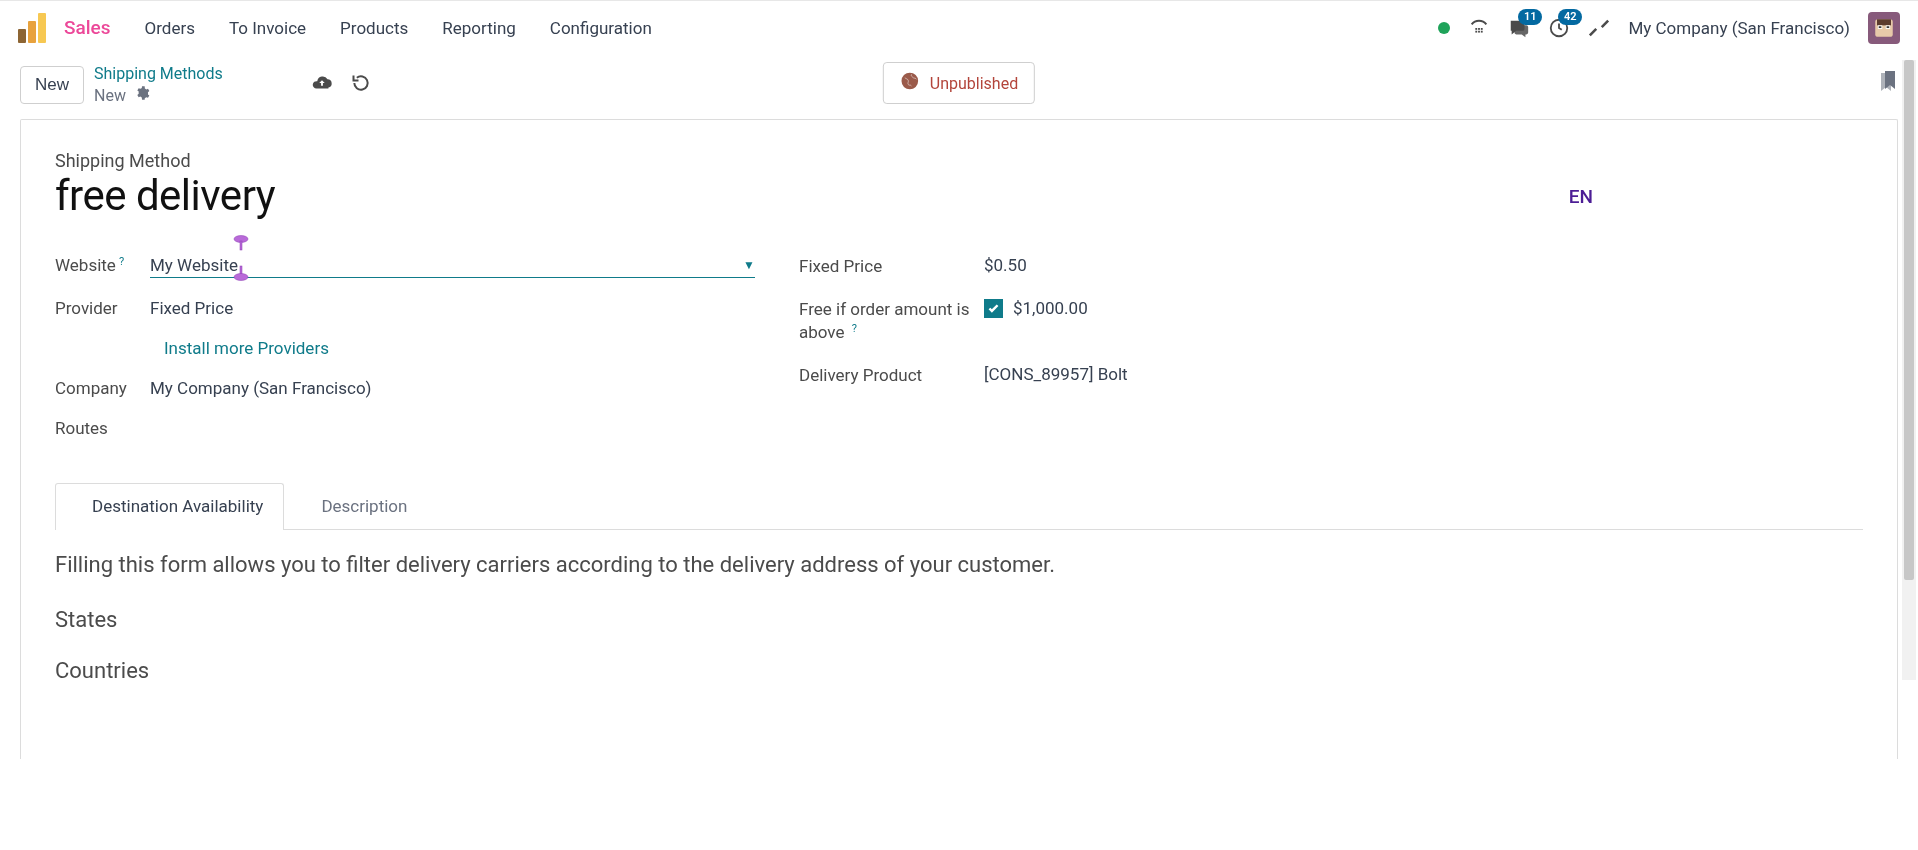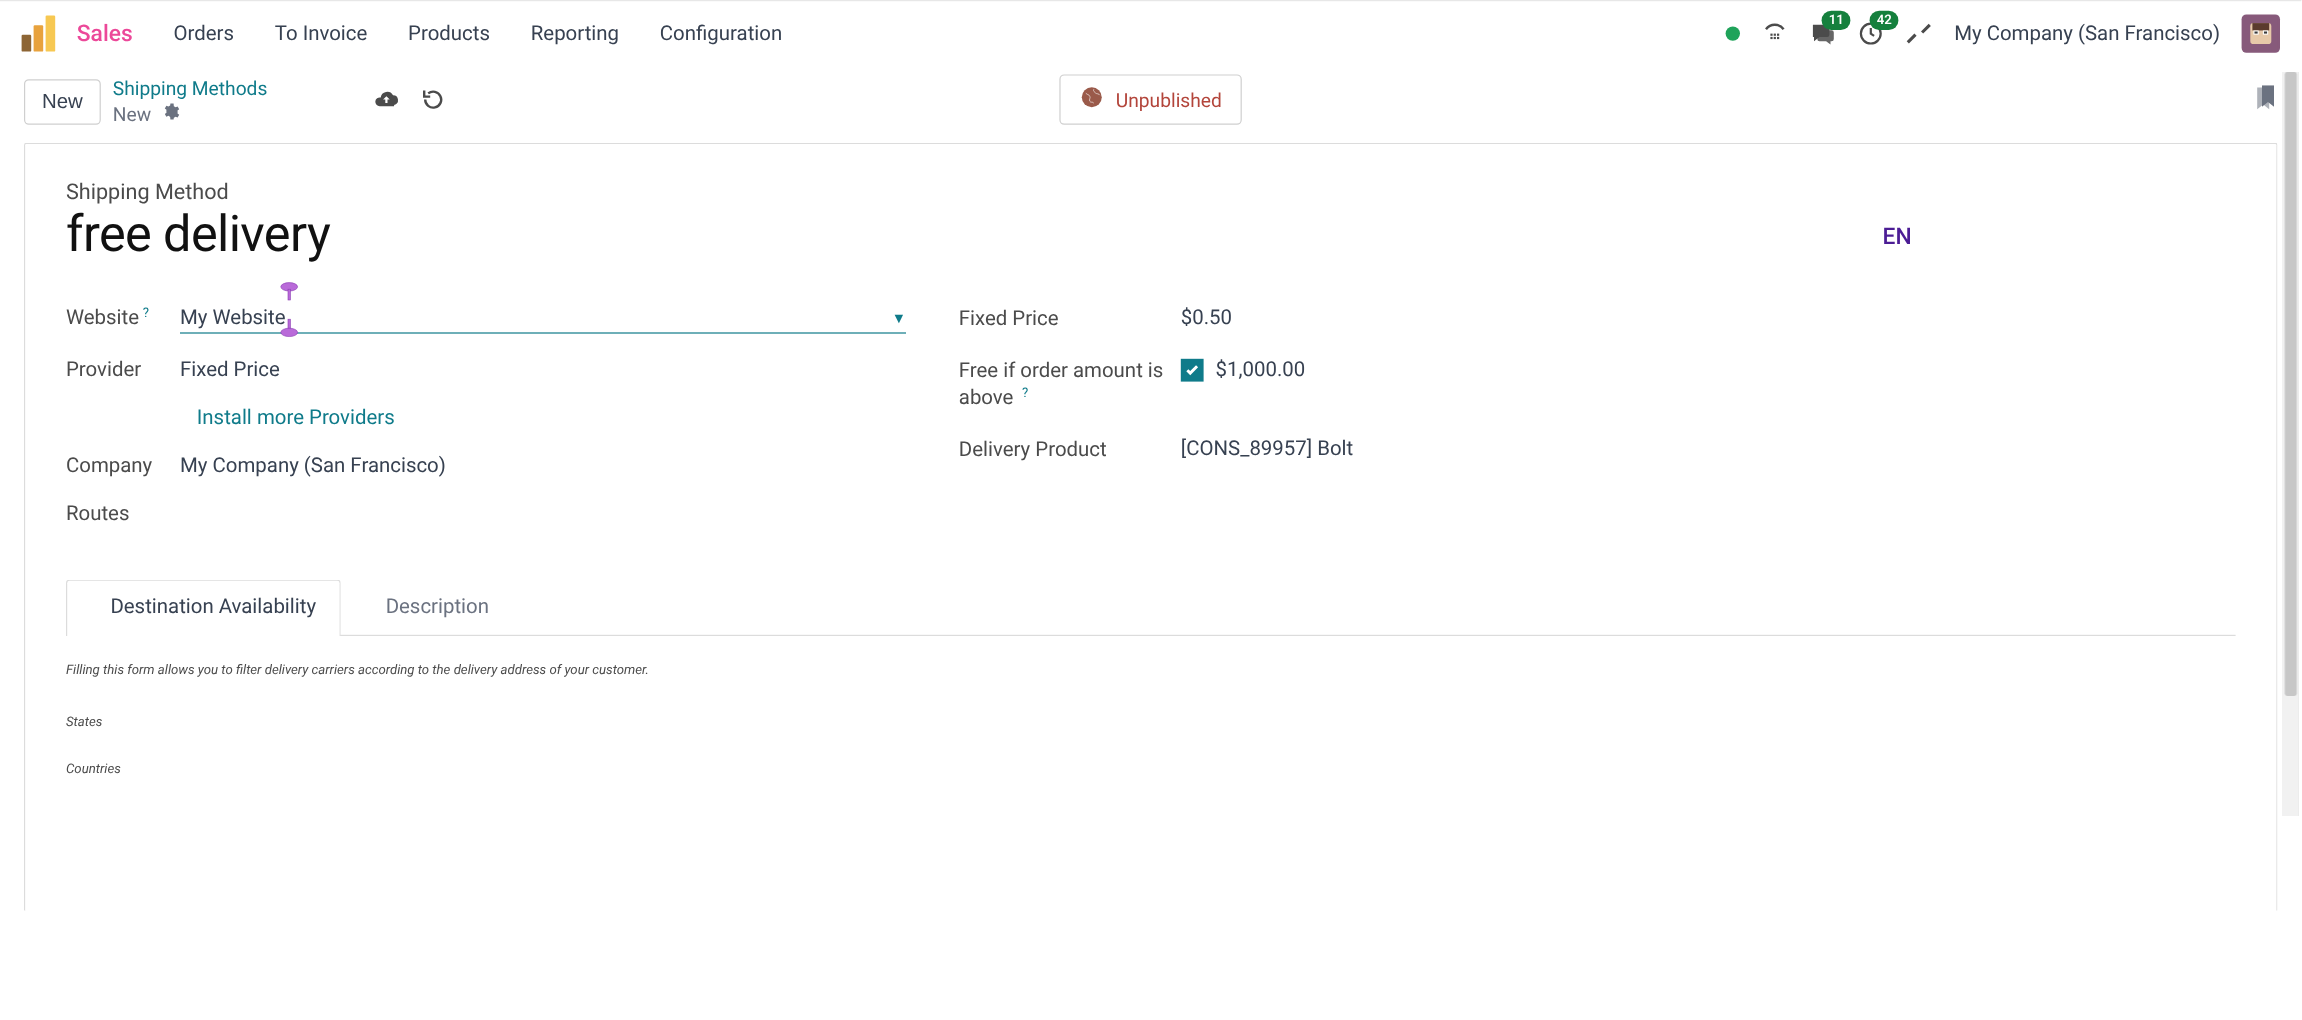--- a/index.html
+++ b/index.html
@@ -26,21 +26,21 @@
   .app-logo .b2 { height:22px; background:#e8a23d; }
   .app-logo .b3 { height:30px; background:#f7c852; }
   .app-name { font-size:19px; font-weight:500; color:#ec4899; margin-right:10px;}
   .nav-link { font-size:17px; color:#374151; padding:6px 10px; cursor:pointer; }
   .navbar-right { margin-left:auto; display:flex; align-items:center; gap:18px; }
   .status-dot { width:12px; height:12px; border-radius:50%; background:#1fa35a; }
   .nav-icon-btn { position:relative; cursor:pointer; color:#4b4b4b; display:flex; align-items:center; }
   .nav-icon-btn svg { width:22px; height:22px; }
   .badge {
     position:absolute; top:-8px; right:-12px;
-    background:#15803d; color:#fff; font-size:11px; font-weight:600;
+    background:#0369a1; color:#fff; font-size:11px; font-weight:600;
     border-radius:10px; padding:1px 6px; line-height:14px;
   }
   .company-title { font-size:17px; color:#374151; }
   .avatar { width:32px; height:32px; border-radius:4px; background:#875a7b; overflow:hidden; display:flex; align-items:center; justify-content:center; }
   .avatar svg{ width:28px; height:28px; }
 
   
   .controlbar {
     display:flex; align-items:center; padding:10px 20px 14px 20px;
     position:relative;
@@ -114,21 +114,21 @@
 
   
   .tabbar { display:flex; margin-top:34px; border-bottom:1px solid #dcdcdc;}
   .tab {
     padding:12px 20px 14px 36px; font-size:17px; color:#6b7280; cursor:pointer;
     border:1px solid transparent; border-bottom:none; position:relative; top:1px;
   }
   .tab.active {
     color:#374151; border-color:#dcdcdc; background:#fff; border-radius:3px 3px 0 0;
   }
-  .tab-content { padding:22px 0 0 0; font-size:11px; color:#4b4b4b;font-style:italic;}
+  .tab-content { padding:22px 0 0 0; font-size:22px; color:#4b4b4b;}
   .tab-content .section-label { margin-top:26px; display:block; color:#4b4b4b;}
   .tab-content .section-label.first { margin-top:26px;}
 
   
   .fake-scroll { position:fixed; right:2px; top:60px; width:14px; height:620px; background:#f1f1f1; }
   .fake-scroll-thumb { position:absolute; top:0; left:2px; width:10px; height:520px; background:#c7c7c7; border-radius:2px;}
 
 </style>
 </head>
 <body>

